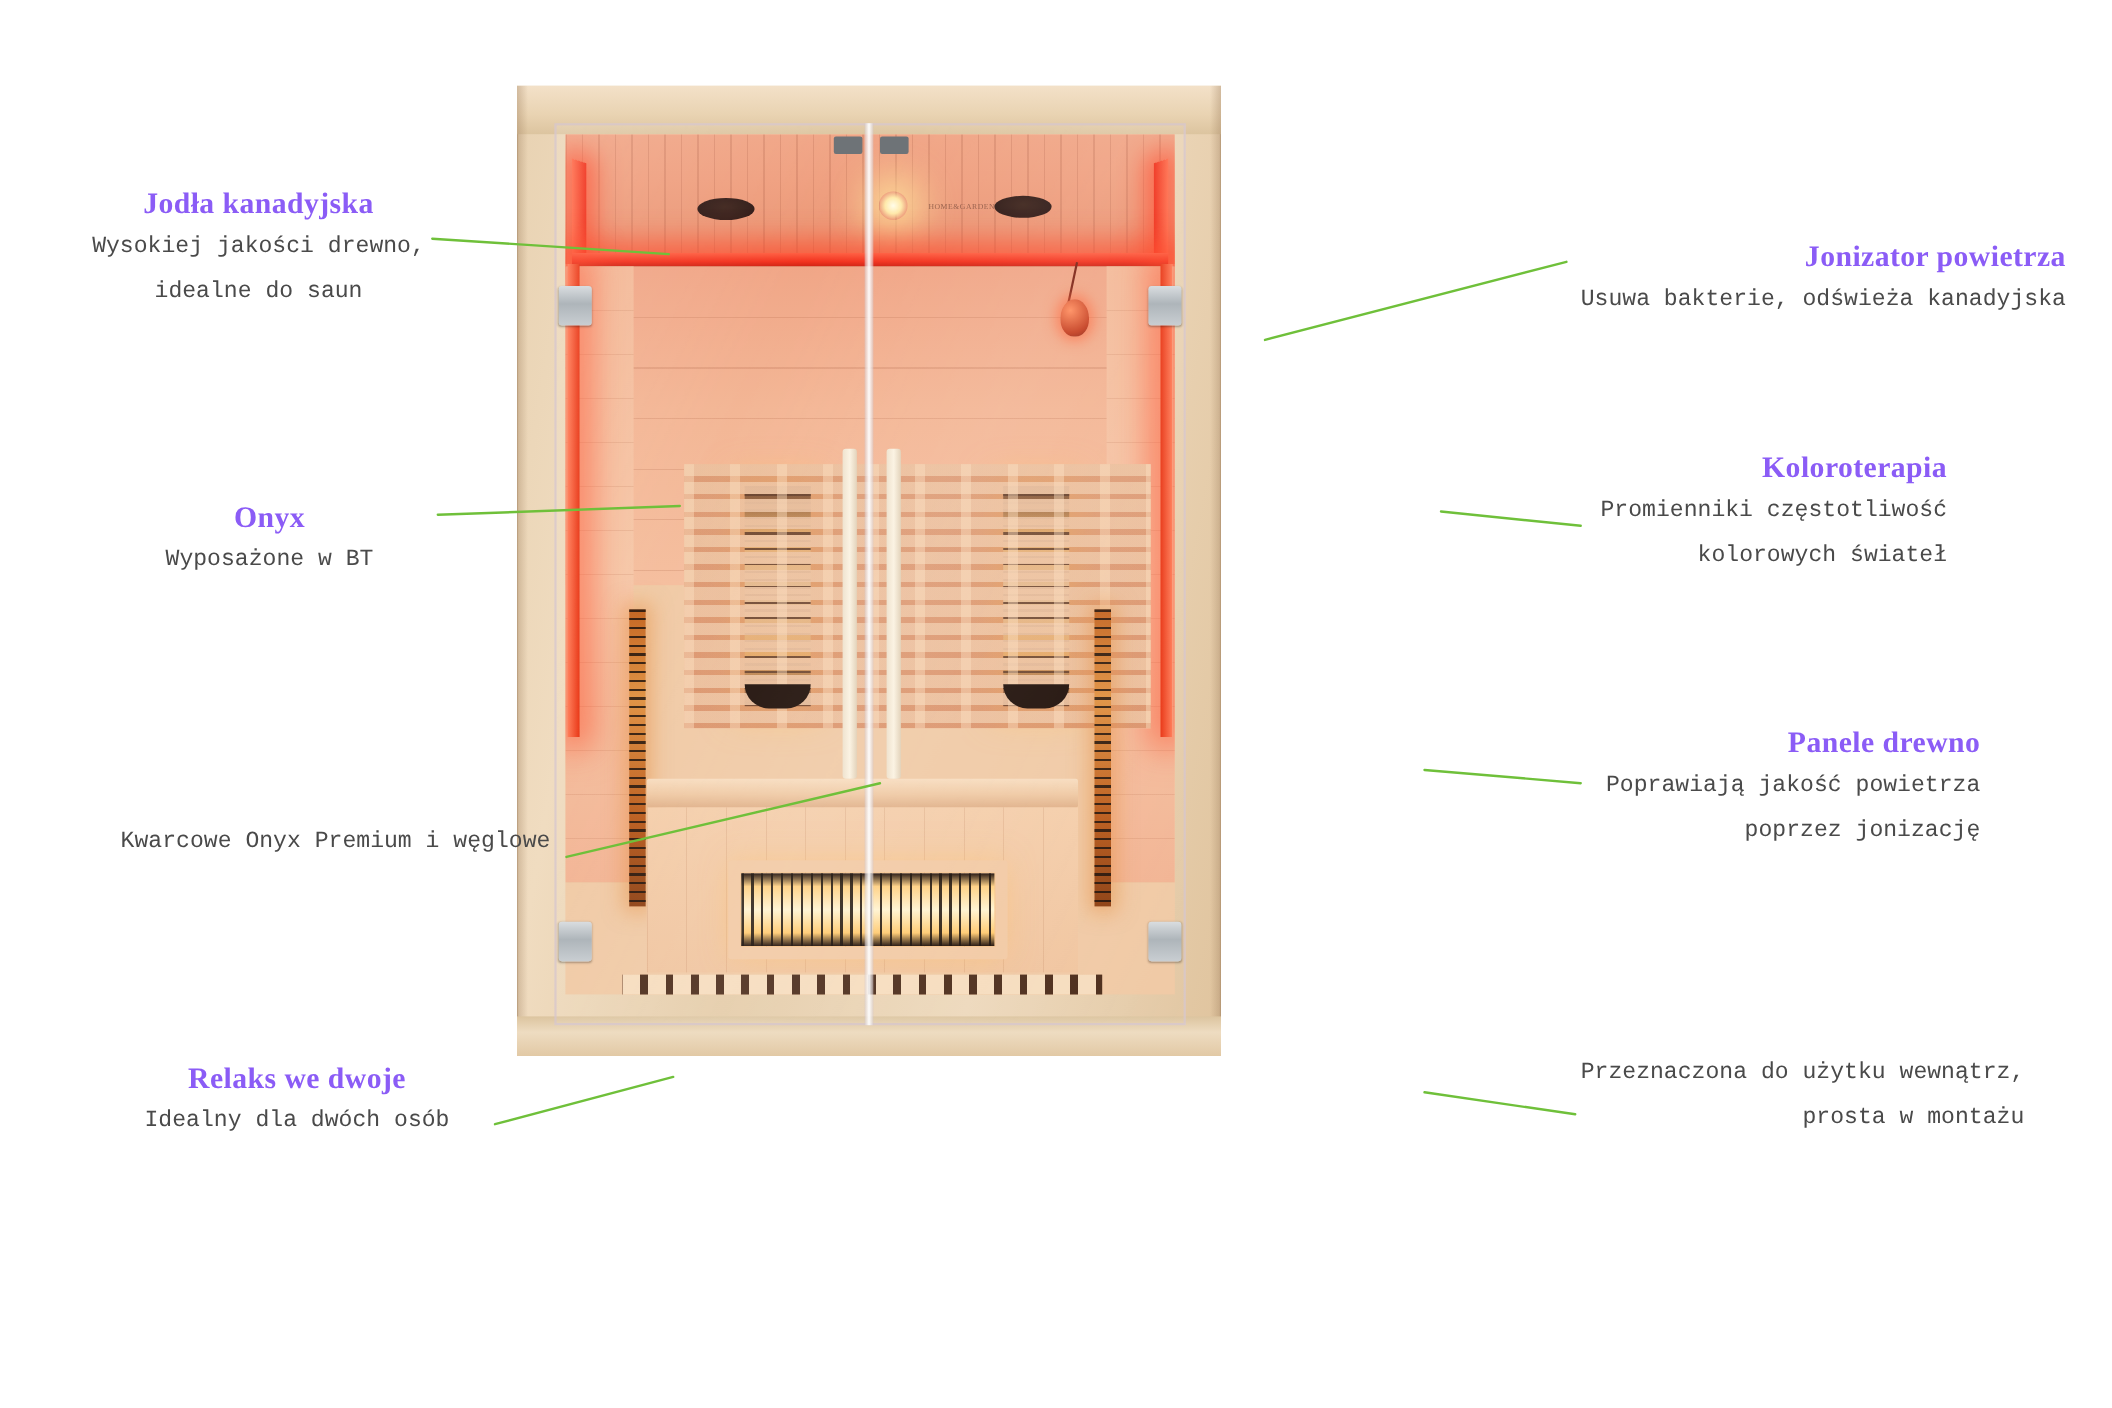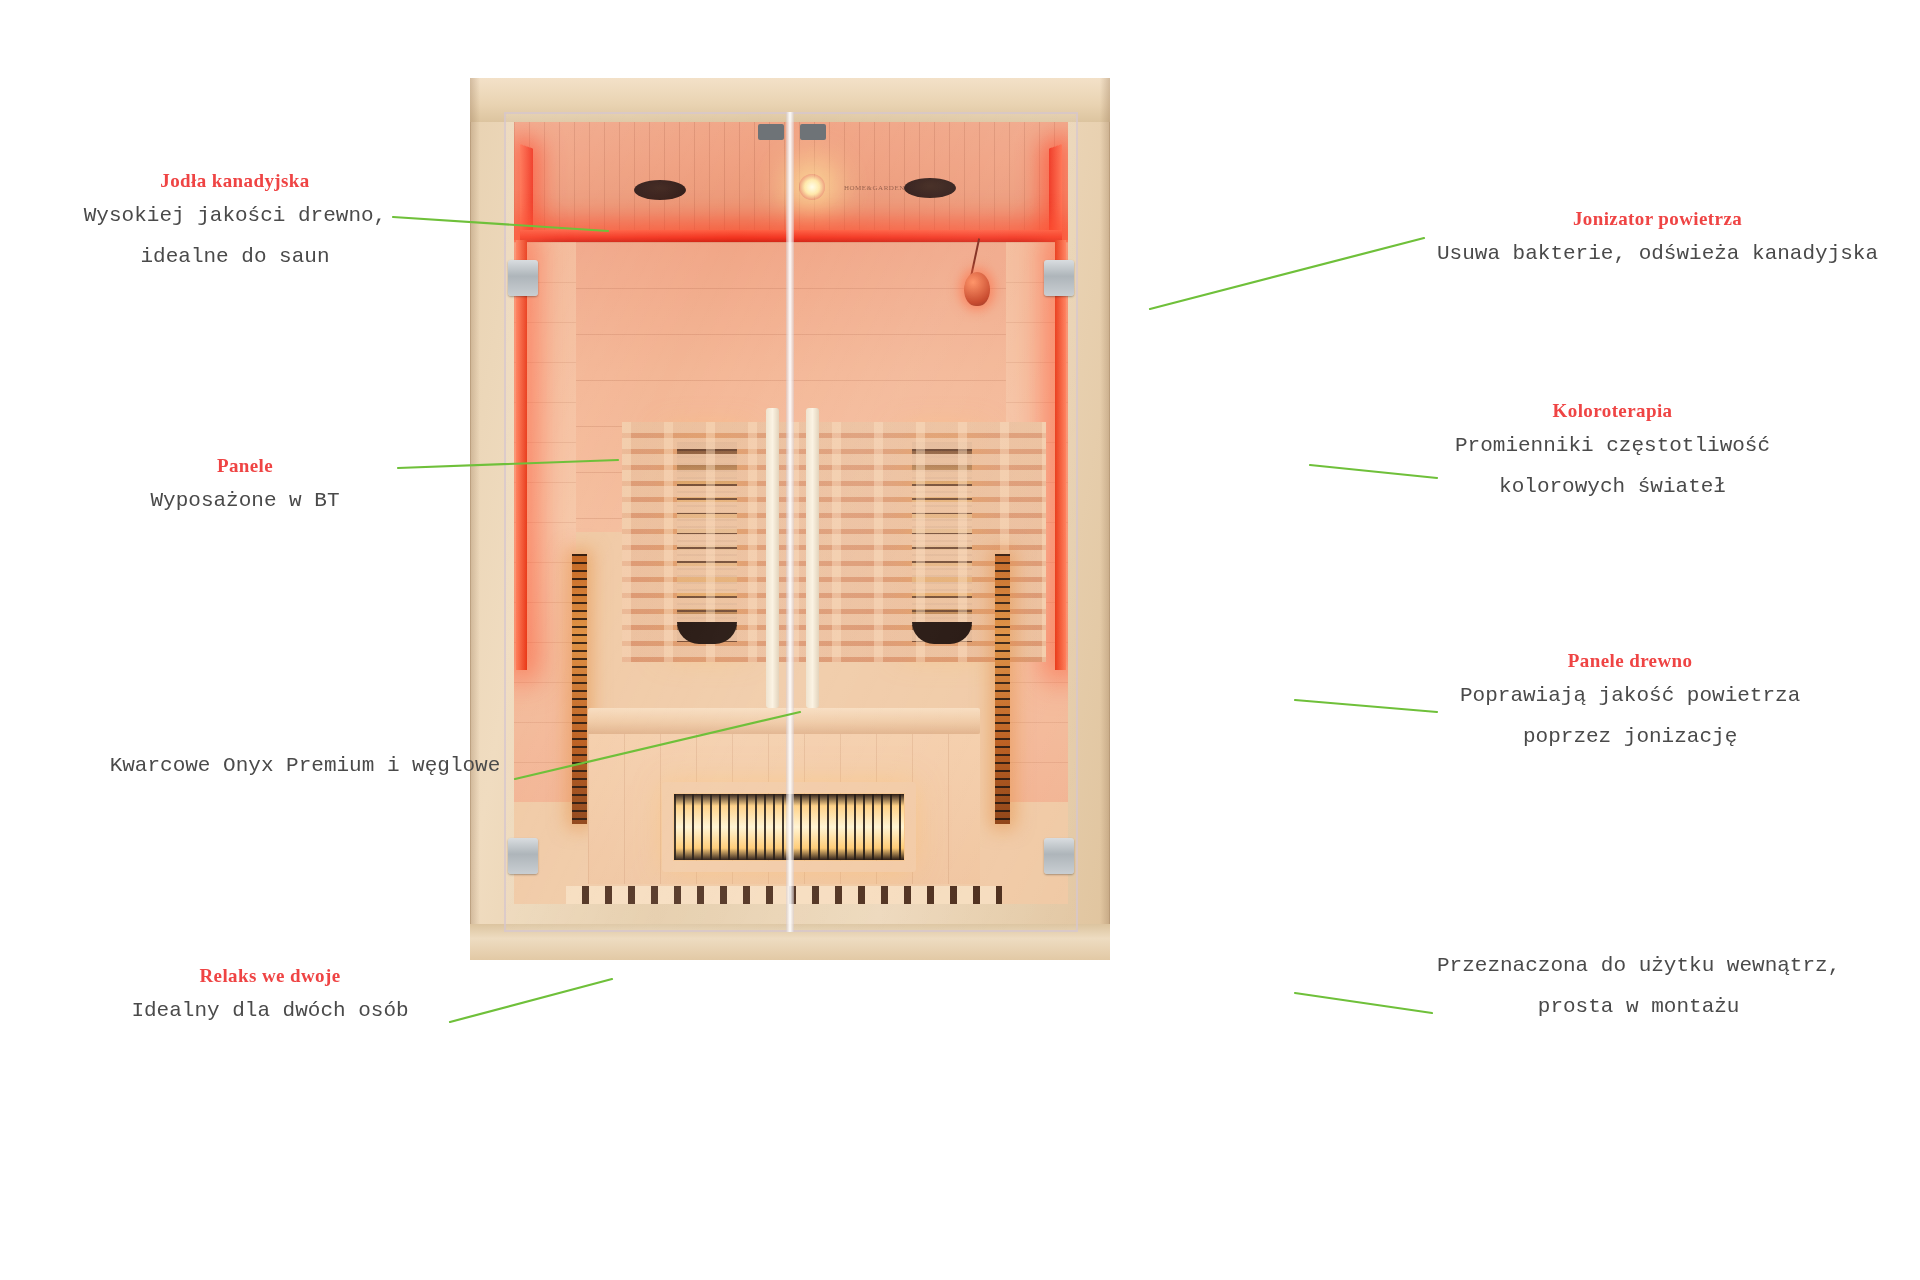--- a/index.html
+++ b/index.html
@@ -9,37 +9,37 @@
     font-family:"Liberation Sans", sans-serif;
     overflow:hidden;
     position:relative;
   }
 
   
   .callout{position:absolute;}
   .callout .c-title{
     font-family:"Liberation Serif", serif;
     font-weight:bold;
-    font-size:19px;
-    color:#ef4444;
+    font-size:27px;
+    color:#8b5cf6;
     letter-spacing:.4px;
     white-space:nowrap;
     margin:0 0 13px 0;
   }
   .callout .c-line{
     font-family:Liberation Mono, monospace;
     font-size:21px;
     color:#4a4a4a;
     white-space:nowrap;
     line-height:1.0;
     margin:0 0 20px 0;
     font-weight:400;
   }
   .callout .c-line:last-child{margin-bottom:0;}
-  .callout.right .c-title,.callout.right .c-line{text-align:center;}
+  .callout.right .c-title,.callout.right .c-line{text-align:right;margin-top:10px;}
   .callout.left{text-align:right;}
   .callout.left .c-title,.callout.left .c-line{text-align:center;}
 
   
   #connectors{position:absolute;left:0;top:0;width:1920px;height:1280px;pointer-events:none;}
 
   
   #sauna{
     position:absolute;
     left:470px;top:78px;
@@ -384,21 +384,21 @@
   </g>
 </svg>
 
 <div class="callout left" style="left:80px;top:170px;width:310px;">
   <div class="c-title">Jodła kanadyjska</div>
   <div class="c-line">Wysokiej jakości drewno,</div>
   <div class="c-line">idealne do saun</div>
 </div>
 
 <div class="callout left" style="left:100px;top:455px;width:290px;">
-  <div class="c-title">Panele</div>
+  <div class="c-title">Onyx</div>
   <div class="c-line">Wyposażone w BT</div>
 </div>
 
 <div class="callout left" style="left:95px;top:755px;width:420px;">
   <div class="c-line">Kwarcowe Onyx Premium i węglowe</div>
 </div>
 
 <div class="callout left" style="left:120px;top:965px;width:300px;">
   <div class="c-title">Relaks we dwoje</div>
   <div class="c-line">Idealny dla dwóch osób</div>

